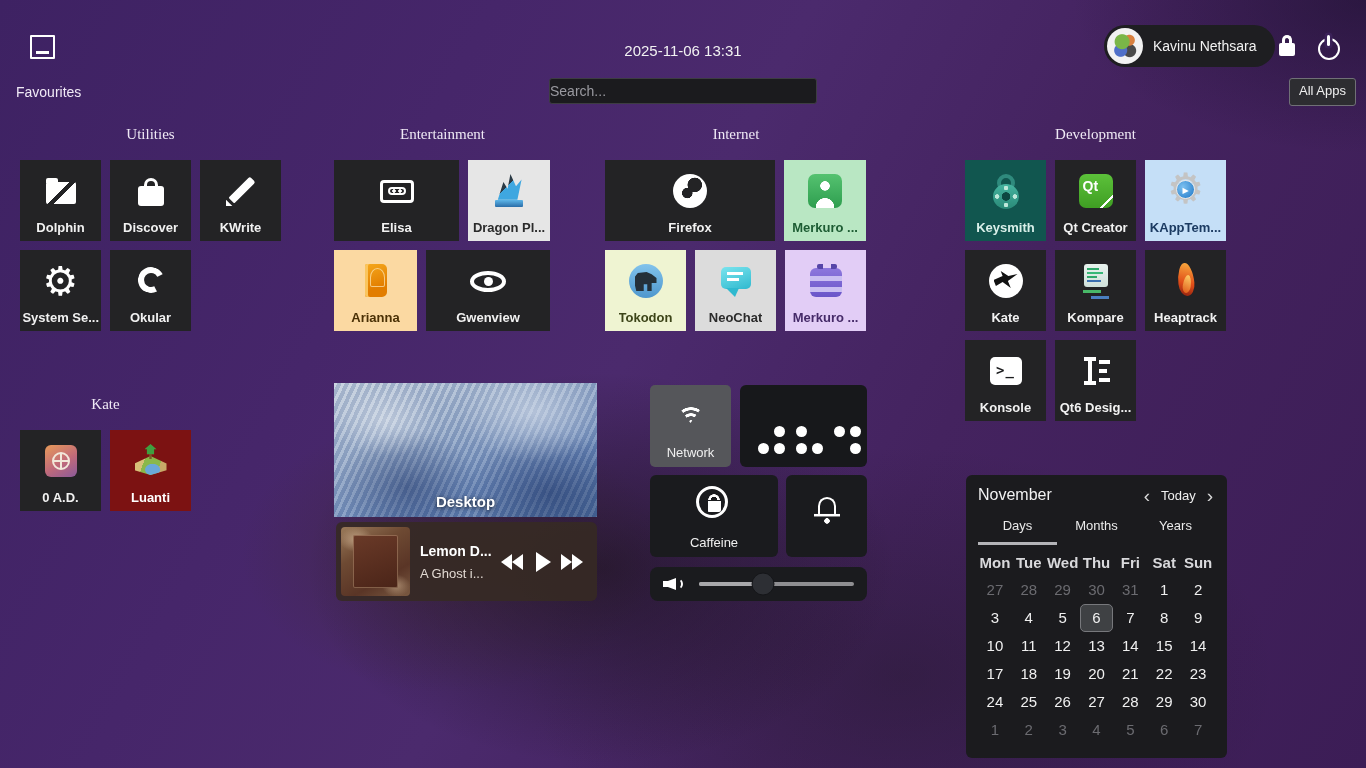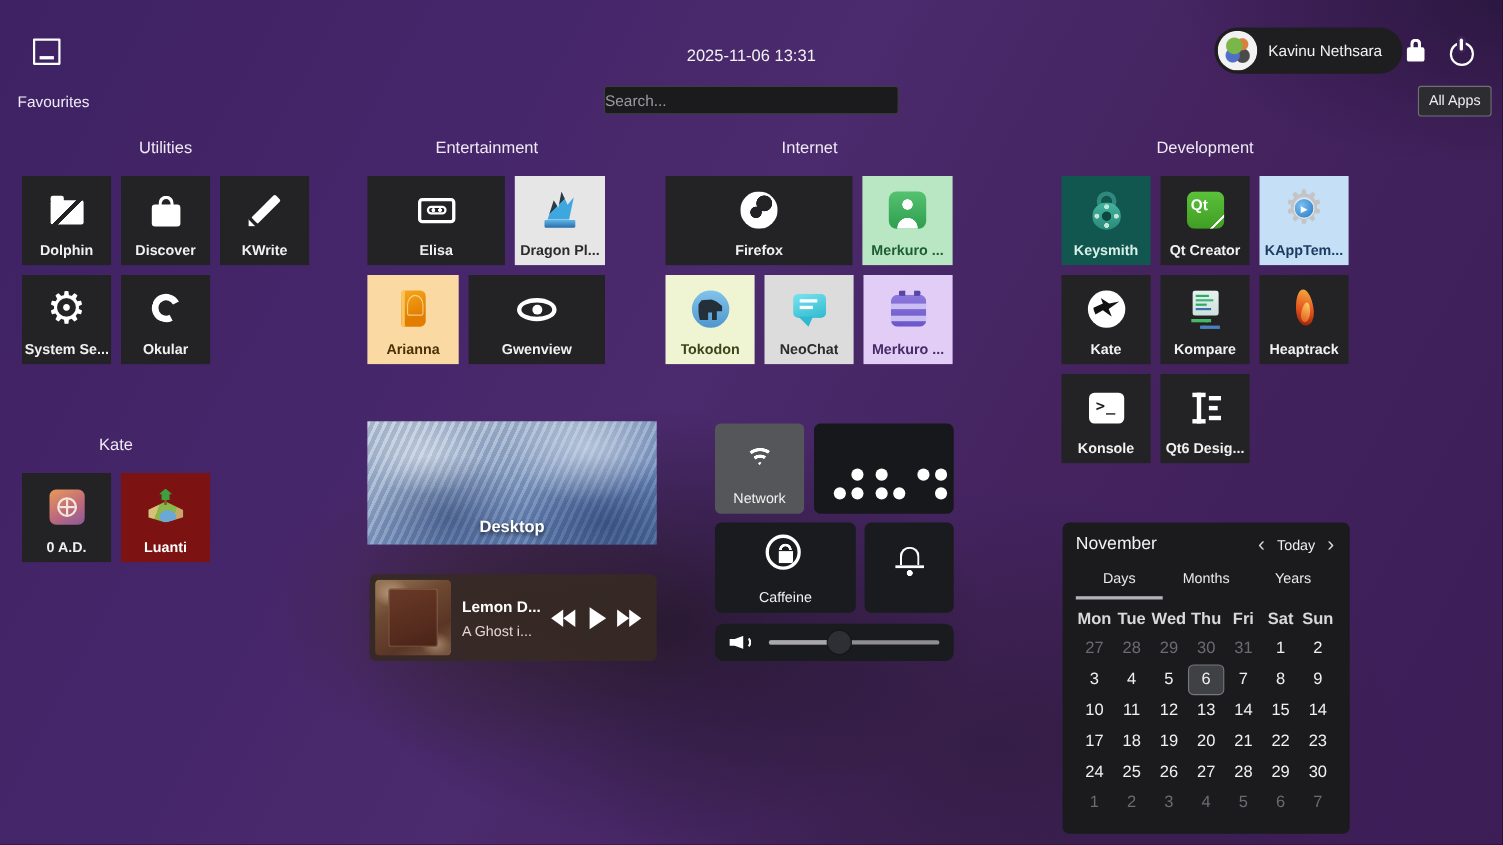--- a/index.html
+++ b/index.html
@@ -40,21 +40,21 @@
   .i-lock{left:1279px;top:35px;width:16px;height:21px;cursor:pointer;}
   .i-lock::before{content:"";position:absolute;left:3px;top:0;width:10px;height:10px;border:3px solid #fff;border-bottom:none;border-radius:8px 8px 0 0;box-sizing:border-box;}
   .i-lock::after{content:"";position:absolute;left:0;top:8px;width:16px;height:13px;background:#fff;border-radius:2px;}
 
   .i-power{left:1317px;top:35px;width:24px;height:23px;cursor:pointer;}
   .i-power::before{content:"";position:absolute;left:1px;top:3px;width:18px;height:18px;border:2.5px solid #fff;border-radius:50%;}
   .i-power::after{content:"";position:absolute;left:10px;top:0;width:3px;height:11px;background:#fff;border-radius:2px;box-shadow:0 0 0 2.5px #3b2158;}
 
   
   .section{position:absolute;}
-  .sec-title{position:absolute;width:100%;text-align:center;top:-34px;color:#efe9f5;font-size:15px;}
+  .sec-title{position:absolute;width:100%;text-align:center;top:-34px;color:#efe9f5;font-size:15px;font-family:Liberation Serif, serif;}
   .grid{display:flex;flex-wrap:wrap;gap:9px;}
   .tile{position:relative;width:var(--w,81px);height:81px;background:var(--tile,#232325);color:var(--txt,#f1f1f1);
     display:flex;flex-direction:column;align-items:center;justify-content:flex-end;padding-bottom:6px;
     box-sizing:border-box;cursor:pointer;font-weight:bold;}
   .tlabel{font-size:13px;line-height:15px;max-width:94%;white-space:nowrap;overflow:hidden;}
   .icn{position:absolute;top:9px;left:50%;transform:translateX(-50%);width:44px;height:44px;}
 
   
   .i-dolphin::before{content:"";position:absolute;left:7px;top:13px;width:30px;height:22px;border-radius:2px;
     background:linear-gradient(135deg,#fff 0 45%,var(--tile,#232325) 45% 56%,#fff 56%);}
@@ -196,21 +196,21 @@
   .i-luanti::before{content:"";position:absolute;left:6px;top:17px;width:32px;height:19px;
     background:
       radial-gradient(ellipse at 55% 72%, #6aa8d8 0 7px, transparent 8px),
       linear-gradient(110deg,#d8c078 0 28%,#8ab84a 28% 72%,#c8a868 72%);
     clip-path:polygon(0 40%,50% 0,100% 40%,100% 75%,50% 100%,0 75%);}
   .i-luanti::after{content:"";position:absolute;left:16px;top:5px;width:12px;height:15px;
     background:linear-gradient(180deg,#3f9f3f 0 70%,#7a5a2a 70%);
     clip-path:polygon(50% 0,100% 35%,80% 35%,80% 70%,60% 70%,60% 100%,40% 100%,40% 70%,20% 70%,20% 35%,0 35%);}
 
   
-  .desktop-preview{left:334px;top:383px;width:263px;height:112px;cursor:pointer;
+  .desktop-preview{left:334px;top:383px;width:263px;height:134px;cursor:pointer;
     background:
       radial-gradient(90px 60px at 20% 28%, rgba(255,255,255,.38), transparent 60%),
       radial-gradient(120px 80px at 76% 22%, rgba(225,232,242,.55), transparent 62%),
       radial-gradient(110px 90px at 28% 78%, rgba(22,42,92,.45), transparent 65%),
       radial-gradient(130px 95px at 82% 82%, rgba(26,46,96,.5), transparent 65%),
       repeating-linear-gradient(115deg, rgba(255,255,255,.12) 0 3px, rgba(32,62,122,.18) 3px 7px),
       linear-gradient(160deg,#c5d0de 0%,#9fb2cd 35%,#6c89b8 70%,#51709f 100%);}
   .desktop-label{position:absolute;left:0;right:0;bottom:7px;text-align:center;font-weight:bold;font-size:15px;color:#fff;
     text-shadow:0 1px 4px rgba(0,0,0,.75);}
 

